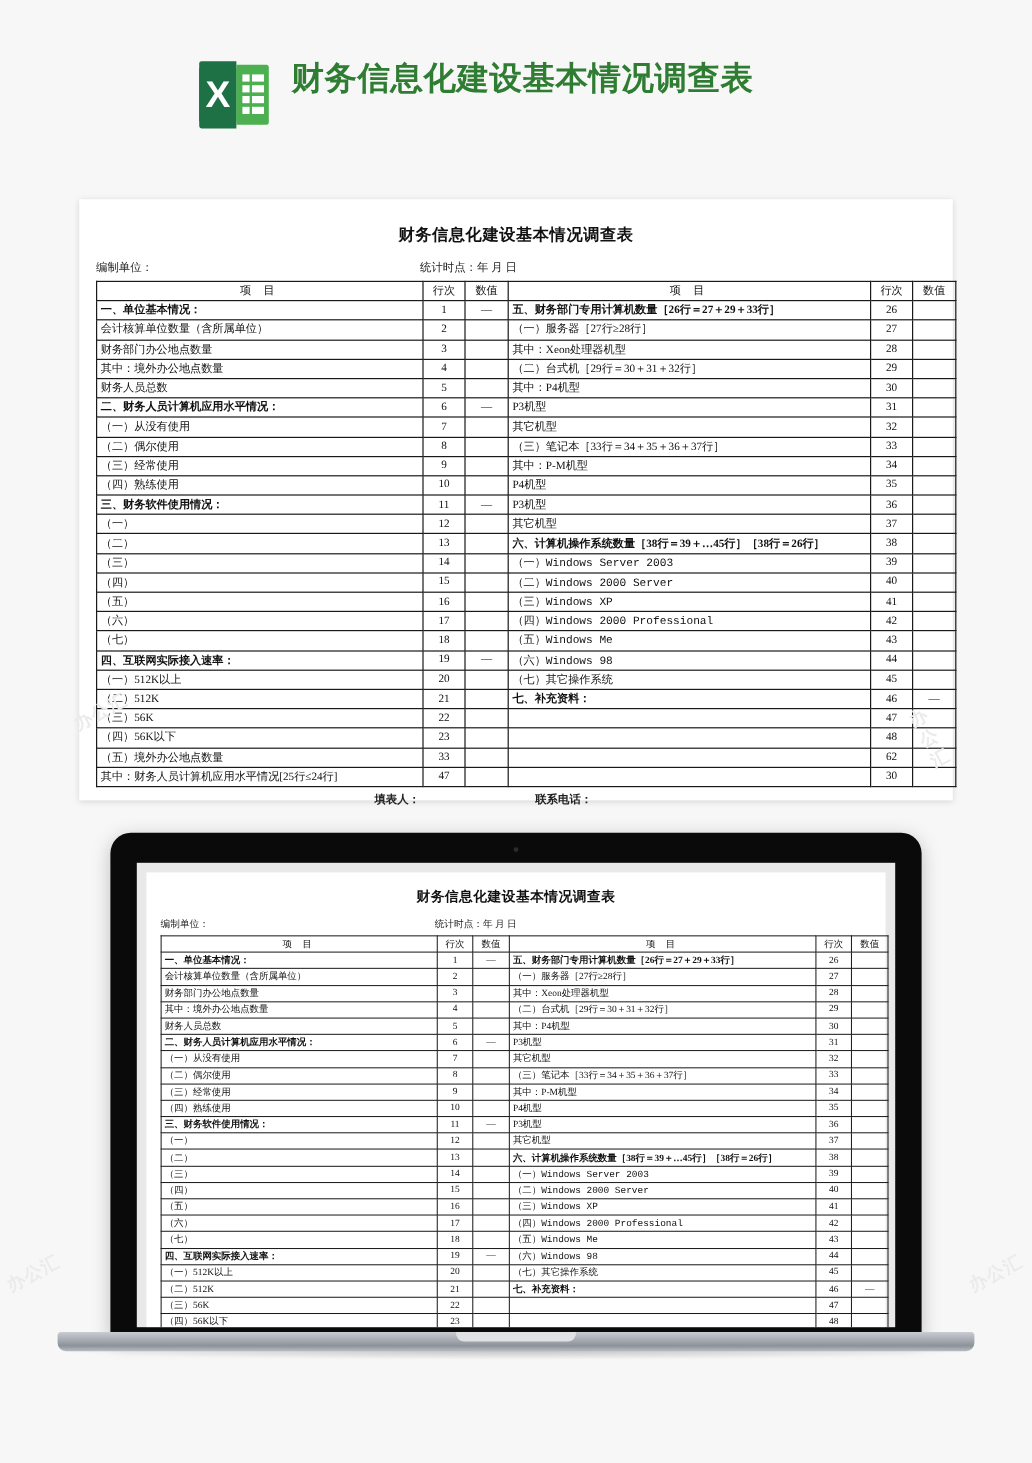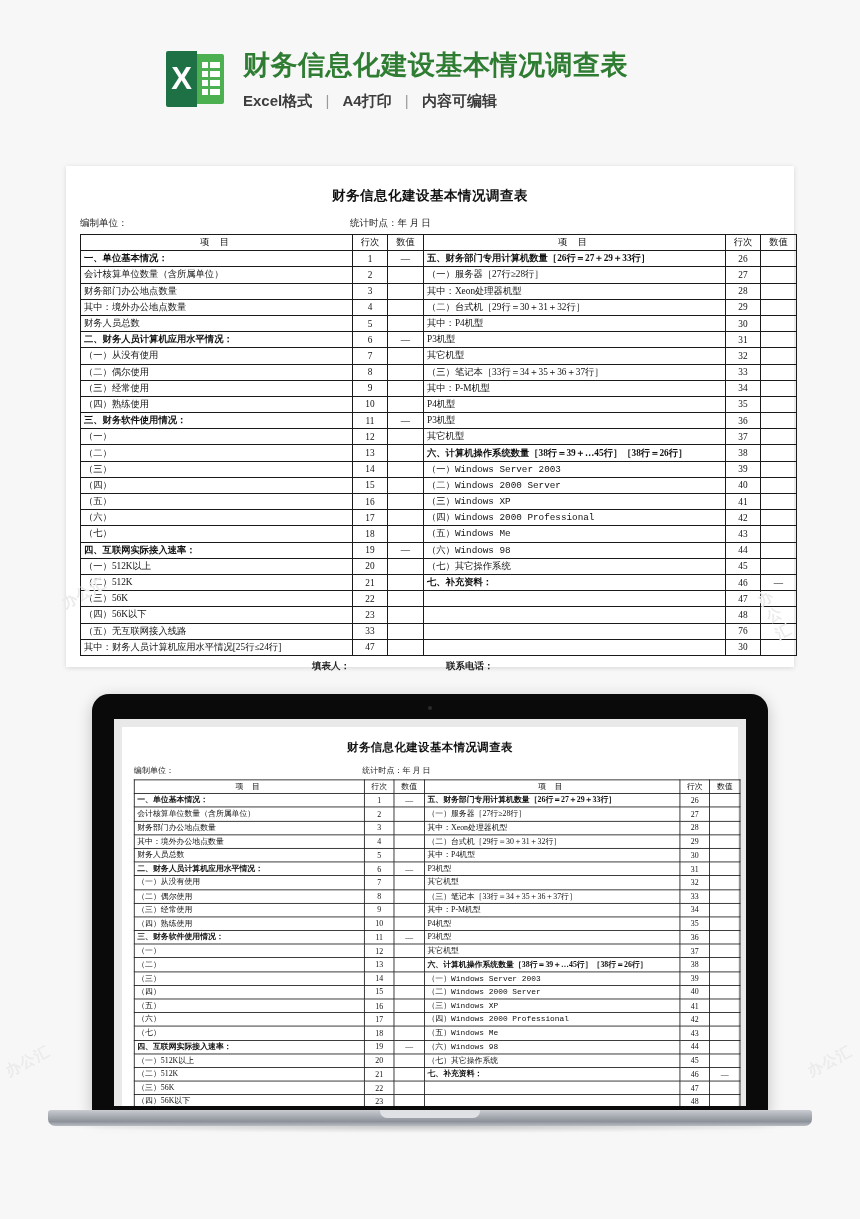--- a/index.html
+++ b/index.html
@@ -155,27 +155,20 @@
         <i></i>
         <i></i>
         <i></i>
         <i></i>
         <i></i>
         <i></i>
     </div>
   </div>
   <div class="header-text">
     <div class="doc-title">财务信息化建设基本情况调查表</div>
-    <div class="doc-sub">
-      <span>Excel格式</span>
-      <span class="sep">|</span>
-      <span>A4打印</span>
-      <span class="sep">|</span>
-      <span>内容可编辑</span>
-    </div>
   </div>
 </div>
 
 <div class="preview-card">
   <div class="sheet">
     <div class="sheet-title">财务信息化建设基本情况调查表</div>
     <div class="meta-row">
       <div class="meta-left">编制单位：</div>
       <div class="meta-right">统计时点：年 月 日</div>
     </div>
@@ -369,25 +362,25 @@
           </tr>
           <tr>
             <td class="c-item lv1">（四）56K以下</td>
             <td class="c-no">23</td>
             <td class="c-val"></td>
             <td class="c-item2 lv0"></td>
             <td class="c-no2">48</td>
             <td class="c-val2"></td>
           </tr>
           <tr>
-            <td class="c-item lv1">（五）无互联网接入线路</td>
+            <td class="c-item lv1">（五）境外办公地点数量</td>
             <td class="c-no">33</td>
             <td class="c-val"></td>
             <td class="c-item2 lv0"></td>
-            <td class="c-no2">76</td>
+            <td class="c-no2">62</td>
             <td class="c-val2"></td>
           </tr>
           <tr>
             <td class="c-item lv2">其中：财务人员计算机应用水平情况[25行≤24行]</td>
             <td class="c-no">47</td>
             <td class="c-val"></td>
             <td class="c-item2 lv0"></td>
             <td class="c-no2">30</td>
             <td class="c-val2"></td>
           </tr>

